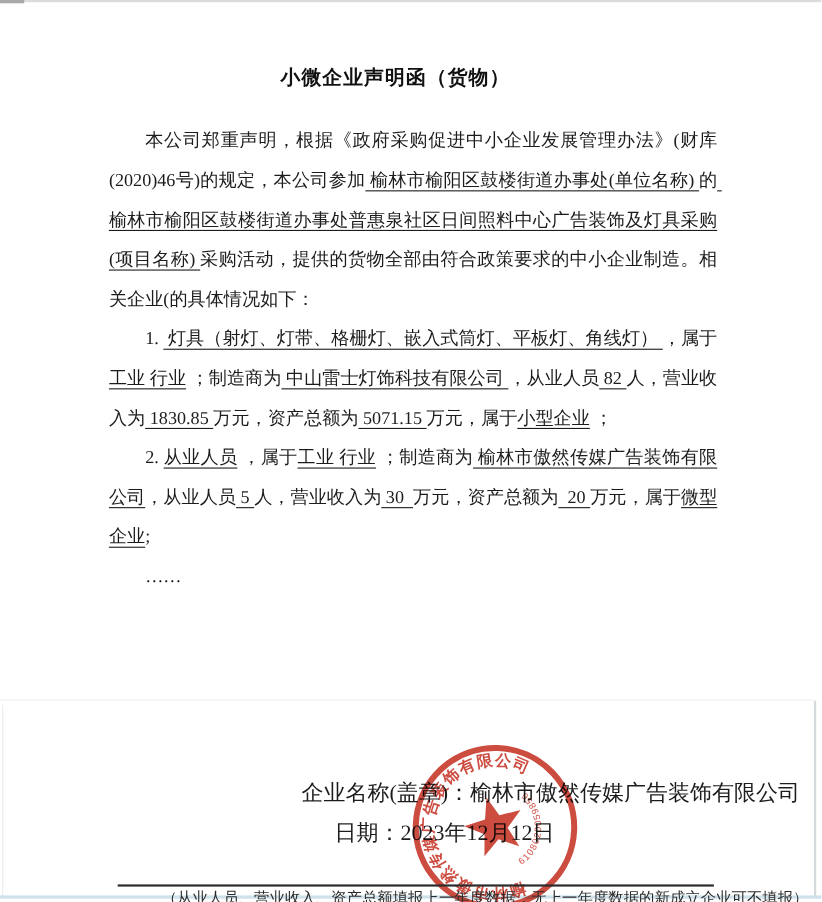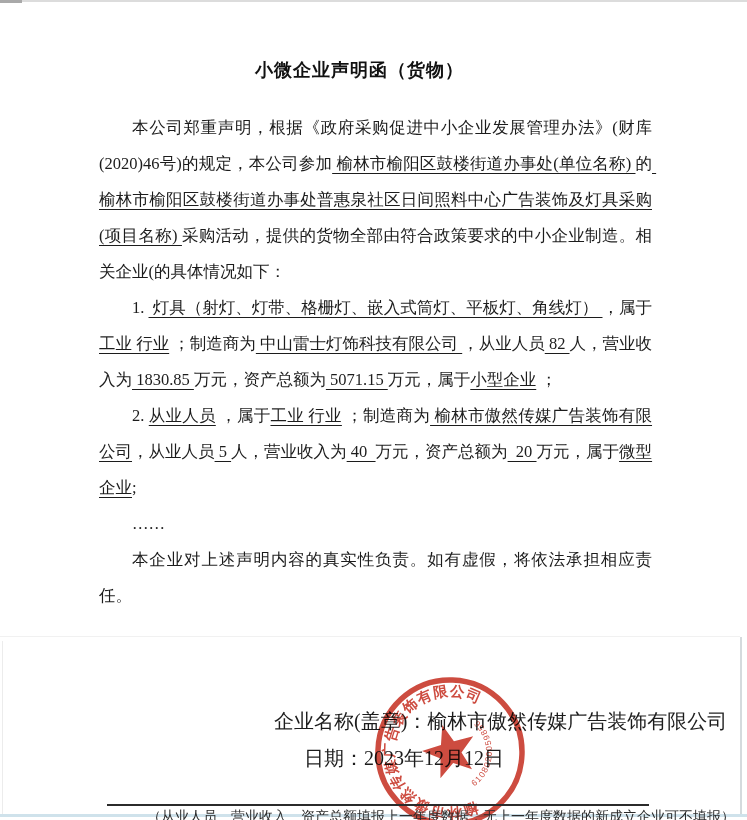--- a/index.html
+++ b/index.html
@@ -55,23 +55,22 @@
   <div class="scan-boundary"></div>
   <div class="right-edge"></div>
   <div class="left-edge"></div>
   <div class="bottom-band"></div>
 
   <div class="doc-title">小微企业声明函（货物）</div>
 
   <div class="doc-body">
       <p><span>本公司郑重声明，根据《政府采购促进中小企业发展管理办法》(财库(2020)46号)的规定，本公司参加</span><span class="fill"> 榆林市榆阳区鼓楼街道办事处(单位名称) </span><span>的</span><span class="fill"> 榆林市榆阳区鼓楼街道办事处普惠泉社区日间照料中心广告装饰及灯具采购(项目名称) </span><span>采购活动，提供的货物全部由符合政策要求的中小企业制造。相关企业(的具体情况如下：</span></p>
       <p><span>1. </span><span class="fill"> 灯具（射灯、灯带、格栅灯、嵌入式筒灯、平板灯、角线灯） </span><span>，属于</span><span class="fill">工业 行业</span><span> ；制造商为</span><span class="fill"> 中山雷士灯饰科技有限公司 </span><span>，从业人员</span><span class="fill"> 82 </span><span>人，营业收入为</span><span class="fill"> 1830.85 </span><span>万元，资产总额为</span><span class="fill"> 5071.15 </span><span>万元，属于</span><span class="fill">小型企业</span><span> ；</span></p>
-      <p><span>2. </span><span class="fill">从业人员</span><span> ，属于</span><span class="fill">工业 行业</span><span> ；制造商为</span><span class="fill"> 榆林市傲然传媒广告装饰有限公司</span><span>，从业人员</span><span class="fill"> 5 </span><span>人，营业收入为</span><span class="fill"> 40  </span><span>万元，资产总额为</span><span class="fill">  20 </span><span>万元，属于</span><span class="fill">微型企业</span><span>;</span></p>
+      <p><span>2. </span><span class="fill">从业人员</span><span> ，属于</span><span class="fill">工业 行业</span><span> ；制造商为</span><span class="fill"> 榆林市傲然传媒广告装饰有限公司</span><span>，从业人员</span><span class="fill"> 5 </span><span>人，营业收入为</span><span class="fill"> 30  </span><span>万元，资产总额为</span><span class="fill">  20 </span><span>万元，属于</span><span class="fill">微型企业</span><span>;</span></p>
       <p><span>……</span></p>
-      <p><span>本企业对上述声明内容的真实性负责。如有虚假，将依法承担相应责任。</span></p>
     </div>
 
   <div class="signature">
     <div class="company-line"><span>企业名称(盖章)：</span><span>榆林市傲然传媒广告装饰有限公司</span></div>
     <div class="date-line"><span>日期：</span><span>2023年12月12日</span></div>
   </div>
 
   <svg class="seal" viewBox="0 0 160 160">
     <defs>
       <path id="sealRingArc" d="M 29.3 103.7 A 56 56 0 1 1 130.7 103.7"></path>

